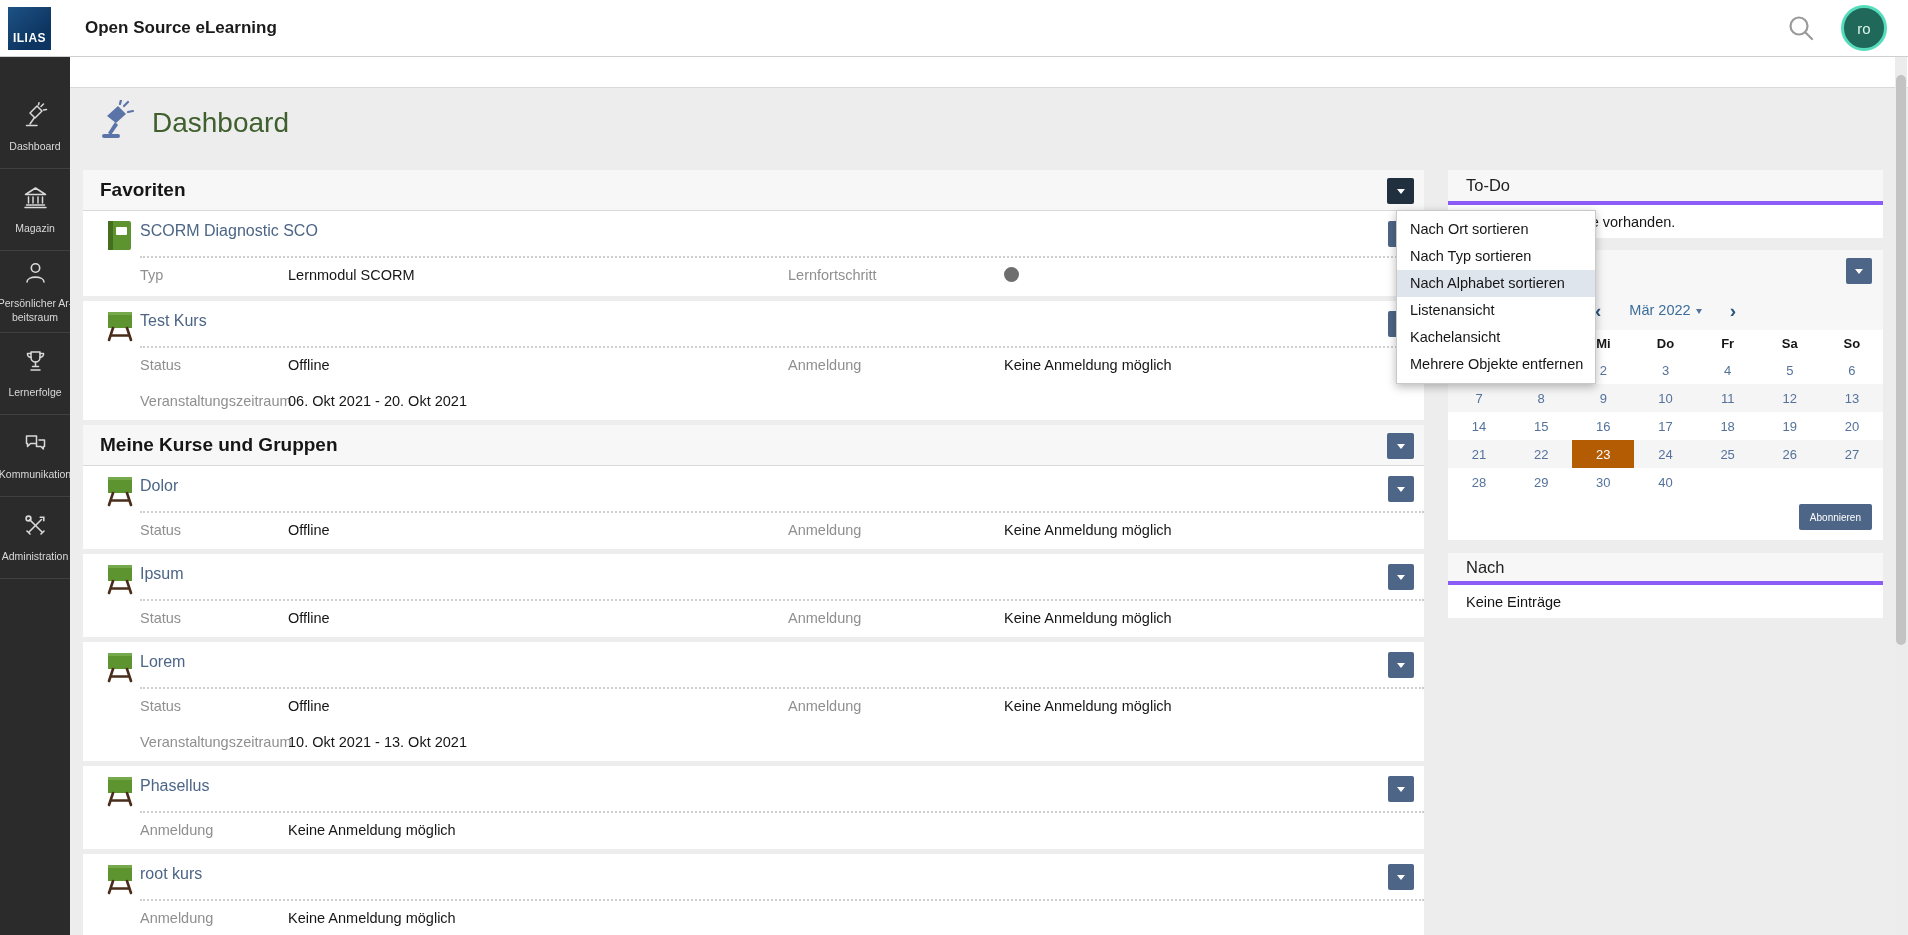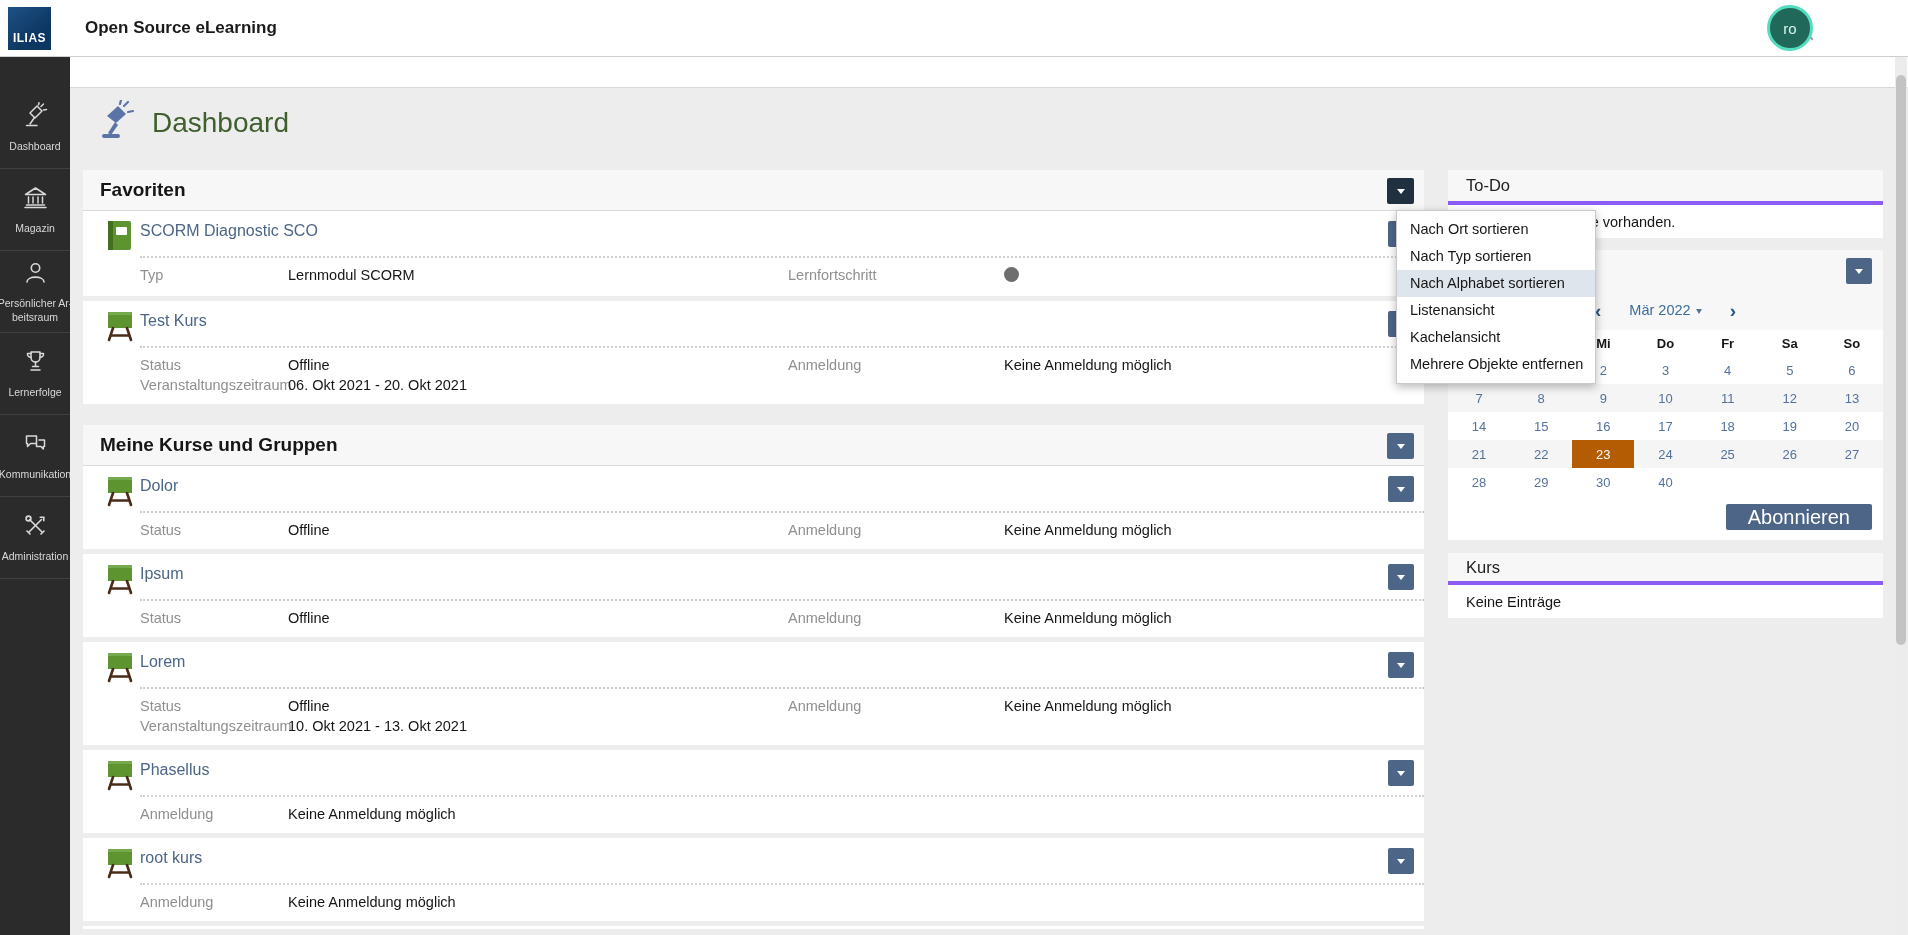--- a/index.html
+++ b/index.html
@@ -8,21 +8,21 @@
     width:1908px; height:935px; position:relative; overflow:hidden;
     background:#ededed; font-family:"Liberation Sans", sans-serif; color:#161616;
   }
   
   .topbar { position:absolute; left:0; top:0; width:1908px; height:57px; background:#fff; border-bottom:1px solid #cfcfcf; z-index:30; }
   .logo { position:absolute; left:8px; top:7px; width:43px; height:43px;
     background:linear-gradient(140deg,#1d5285 0%, #0d3561 70%); color:#fff; font-weight:700; font-size:12px;
     display:flex; align-items:flex-end; justify-content:center; padding-bottom:5px; letter-spacing:0.5px; }
   .tb-title { position:absolute; left:85px; top:18px; font-size:17px; font-weight:700; color:#1a1a1a; }
   .tb-search { position:absolute; left:1786px; top:13px; width:30px; height:30px; cursor:pointer; }
-  .avatar { position:absolute; left:1767px; top:5px; width:46px; height:46px; border-radius:50%;
+  .avatar { position:absolute; left:1841px; top:5px; width:46px; height:46px; border-radius:50%;
     background:#20695a; border:3px solid #55dcbd; color:#ddf6ee; font-size:15px;
     display:flex; align-items:center; justify-content:center; cursor:pointer; }
   .subbar { position:absolute; left:70px; top:57px; width:1838px; height:31px; background:#fff; border-bottom:1px solid #d9d9d9; z-index:2; }
   
   .sidebar { position:absolute; left:0; top:57px; width:70px; height:878px; background:#2b2b2c; z-index:25; padding-top:30px; }
   .sb-item { height:82px; border-bottom:1px solid #404040; display:flex; flex-direction:column;
     align-items:center; justify-content:center; gap:7px; cursor:pointer; overflow:hidden; }
   .sb-label { font-size:10.5px; color:#d9d9d9; text-align:center; line-height:1.25; width:96px; margin:0 -13px;
     white-space:pre-line; }
   
@@ -43,21 +43,21 @@
     border-top:5px solid #fff; vertical-align:middle; }
   .caret.blue { border-top-color:#54729b; border-left-width:3.5px; border-right-width:3.5px; margin-left:5px; }
   
   .item { position:relative; background:#fff; padding:7px 0 9px; }
   .item + .item { border-top:5px solid #ededed; }
   .item-head { min-height:32px; position:relative; }
   .obj-icon { position:absolute; left:22px; top:2px; }
   .item-title { display:inline-block; margin-left:57px; margin-top:4px; font-size:16px; color:#4c6586; text-decoration:none; cursor:pointer; }
   .item-dd { right:10px; top:3px; width:26px; height:26px; }
   .item-divider { border-bottom:2px dotted #cecece; margin:6px 0 7px 57px; }
-  .props { margin-left:57px; display:grid; grid-template-columns:148px 500px 216px 1fr; row-gap:0;
+  .props { margin-left:57px; display:grid; grid-template-columns:148px 500px 216px 1fr; row-gap:16px;
     font-size:14.5px; line-height:1.38; }
   .prop-label { color:#8f8f8f; }
   .lp-dot { width:15px; height:15px; border-radius:50%; background:#6e6e6e; display:inline-block; margin-top:2px; }
   .item-stub { background:#fff; border-top:5px solid #ededed; height:8px; }
   
   .dropdown-menu { position:absolute; left:1380px; top:210px; width:200px; background:#fff;
     border:1px solid #c9c9c9; box-shadow:0 3px 9px rgba(0,0,0,0.28); z-index:40; padding:5px 0;margin-left:16px; }
   .menu-item { height:27px; line-height:27px; padding:0 13px; font-size:14.5px; cursor:pointer; white-space:nowrap; }
   .menu-item.active { background:#dfe5ec; }
   
@@ -68,21 +68,21 @@
   .cal-arrow.next { margin-left:28px; }
   .month-select { cursor:pointer; }
   .cal-body { background:#fff; }
   .cal-row { display:flex; height:28px; }
   .cal-row.wd { height:26px; }
   .cal-cell { flex:1; display:flex; align-items:center; justify-content:center; font-size:13px; color:#54729b; cursor:pointer; }
   .cal-row.wd .cal-cell { color:#161616; font-weight:700; cursor:default; }
   .cal-row.alt { background:#f5f5f5; }
   .cal-cell.selected { background:#b45c04; color:#fff; }
   .cal-foot { display:flex; justify-content:flex-end; padding:8px 11px 10px; background:#fff; }
-  .subscribe-btn { background:#4d6586; color:#fff; border:none; font-size:20px; height:26px; padding:0 22px; border-radius:2px; cursor:pointer; }
+  .subscribe-btn { background:#4d6586; color:#fff; border:none; font-size:10px; height:26px; padding:0 11px; border-radius:2px; cursor:pointer; }
   
   .scroll-track { position:absolute; right:1px; top:57px; width:12px; height:878px; background:#ececec; z-index:50; }
   .scroll-thumb { position:absolute; left:1px; top:18px; width:10px; height:570px; border-radius:5px; background:#c3c3c3; cursor:grab; }
 </style>
 </head>
 <body>
 
 <div class="topbar">
   <div class="logo">ILIAS</div>
   <div class="tb-title">Open Source eLearning</div>
@@ -393,21 +393,21 @@
         <div class="cal-cell"></div>
       </div>
     </div>
   <div class="cal-foot">
     <button class="subscribe-btn">Abonnieren</button>
   </div>
 </div>
 
 <div class="panel" style="left:1448px; top:553px; width:435px;">
   <div class="soft-header" style="height:32px;">
-    <span class="ph-title">Kurs</span>
+    <span class="ph-title">Nach</span>
   </div>
   <div class="panel-body-row">Keine Einträge</div>
 </div>
 
 <div class="dropdown-menu" id="sort-menu">
     <div class="menu-item">Nach Ort sortieren</div>
     <div class="menu-item">Nach Typ sortieren</div>
     <div class="menu-item active">Nach Alphabet sortieren</div>
     <div class="menu-item">Listenansicht</div>
     <div class="menu-item">Kachelansicht</div>

